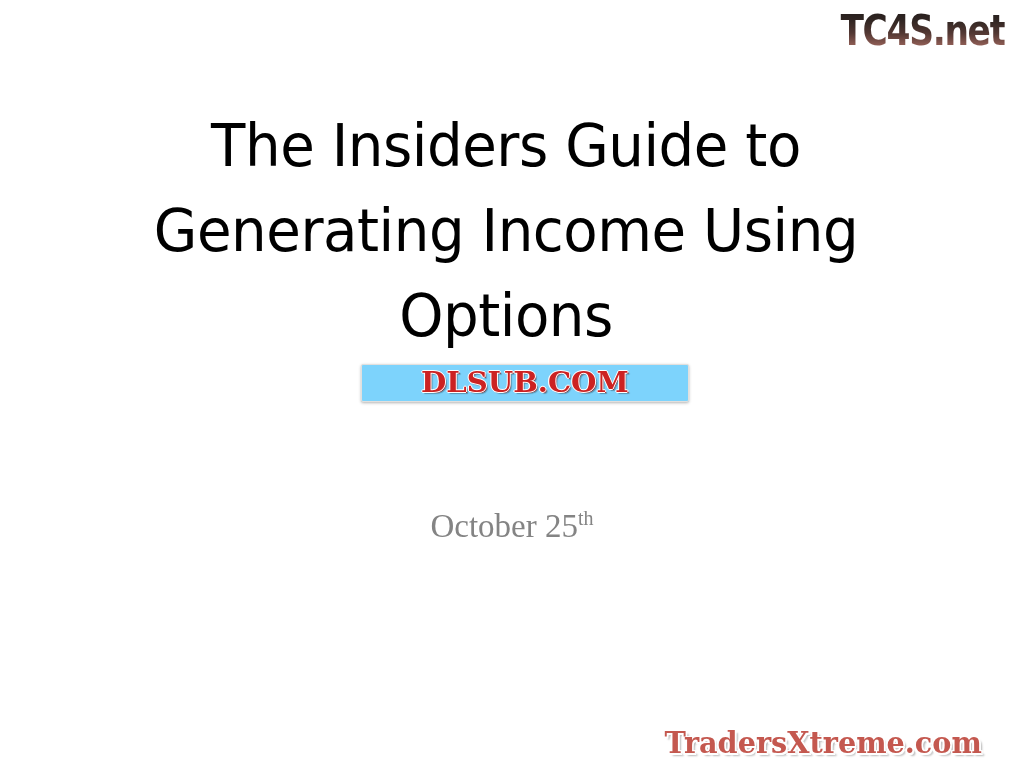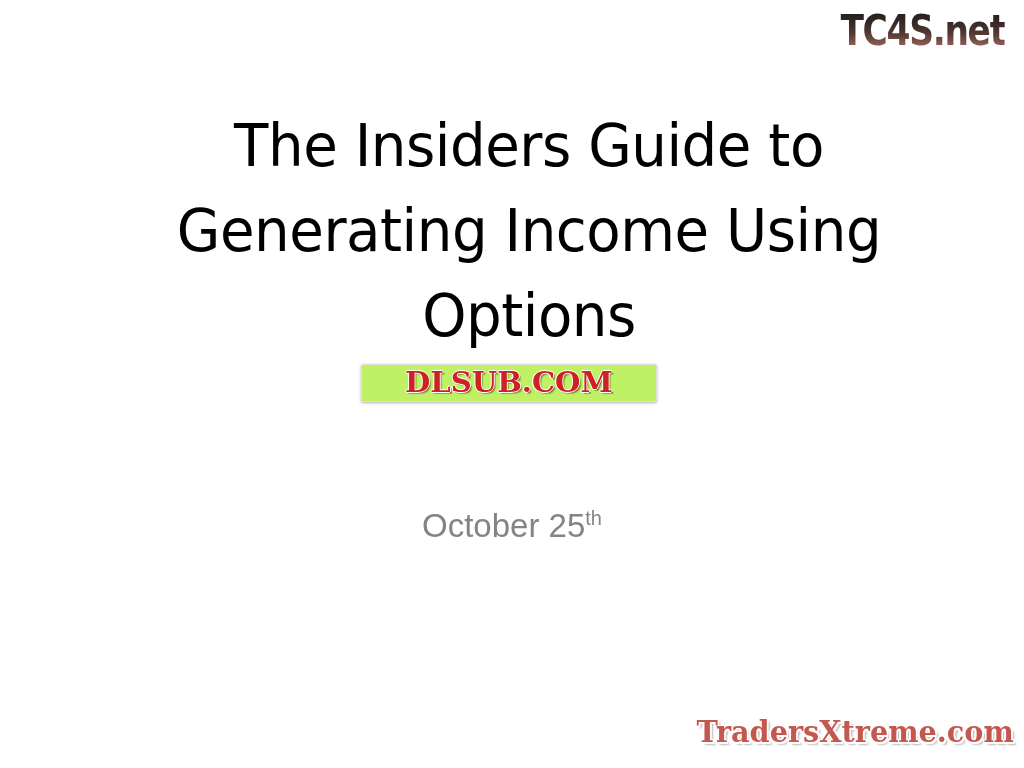--- a/index.html
+++ b/index.html
@@ -15,21 +15,21 @@
     height: 768px;
     background: #ffffff;
     overflow: hidden;
     font-family: "Liberation Sans", sans-serif;
     -webkit-font-smoothing: antialiased;
   }
 
   
   #title-block {
     position: absolute;
-    left: 79px;
+    left: 56px;
     top: 104px;
     width: 900px;
     text-align: center;
   }
 
   .title-line {
     display: block;
     font-family: "DejaVu Sans", sans-serif;
     font-size: 58px;
     font-weight: 400;
@@ -44,21 +44,21 @@
   
   #subtitle-block {
     position: absolute;
     left: 62px;
     top: 505px;
     width: 900px;
     text-align: center;
   }
 
   #subtitle-date {
-    font-family: Liberation Sans, sans-serif;
+    font-family: Liberation Serif, serif;
     font-size: 33px;
     font-weight: 400;
     color: #848484;
     line-height: 42px;
     white-space: nowrap;
   }
 
   #subtitle-date .ordinal {
     font-size: 20px;
     vertical-align: super;
@@ -96,23 +96,23 @@
     color: transparent;
     -webkit-text-fill-color: transparent;
     white-space: nowrap;
   }
 
   
   #wm-dlsub {
     position: absolute;
     left: 361px;
     top: 364px;
-    width: 296px;
+    width: 328px;
     height: 38px;
-    background: #bef264;
+    background: #7dd3fc;
     border: 1px solid #e2e0de;
     border-radius: 2px;
     box-shadow: 0 1px 3px rgba(0,0,0,0.30);
     display: flex;
     align-items: center;
     justify-content: center;
     box-sizing: border-box;
   }
 
   #wm-dlsub .wm-text {
@@ -130,26 +130,26 @@
        0 1px 0 #ffffff,
        0 -1px 0 #ffffff,
        1px 1px 0 #a01414,
        2px 2px 1px rgba(0,0,0,0.30);
     white-space: nowrap;
   }
 
   
   #wm-traders {
     position: absolute;
-    left: 690px;
+    left: 658px;
     top: 718px;
     width: 330px;
     height: 40px;
     display: flex;
-    align-items: flex-start;
+    align-items: flex-end;
     justify-content: center;
   }
 
   #wm-traders .wm-text {
     font-family: "DejaVu Serif", serif;
     font-size: 29px;
     font-weight: 700;
     line-height: 1;
     color: #c4584f;
     transform: scaleX(0.99);

